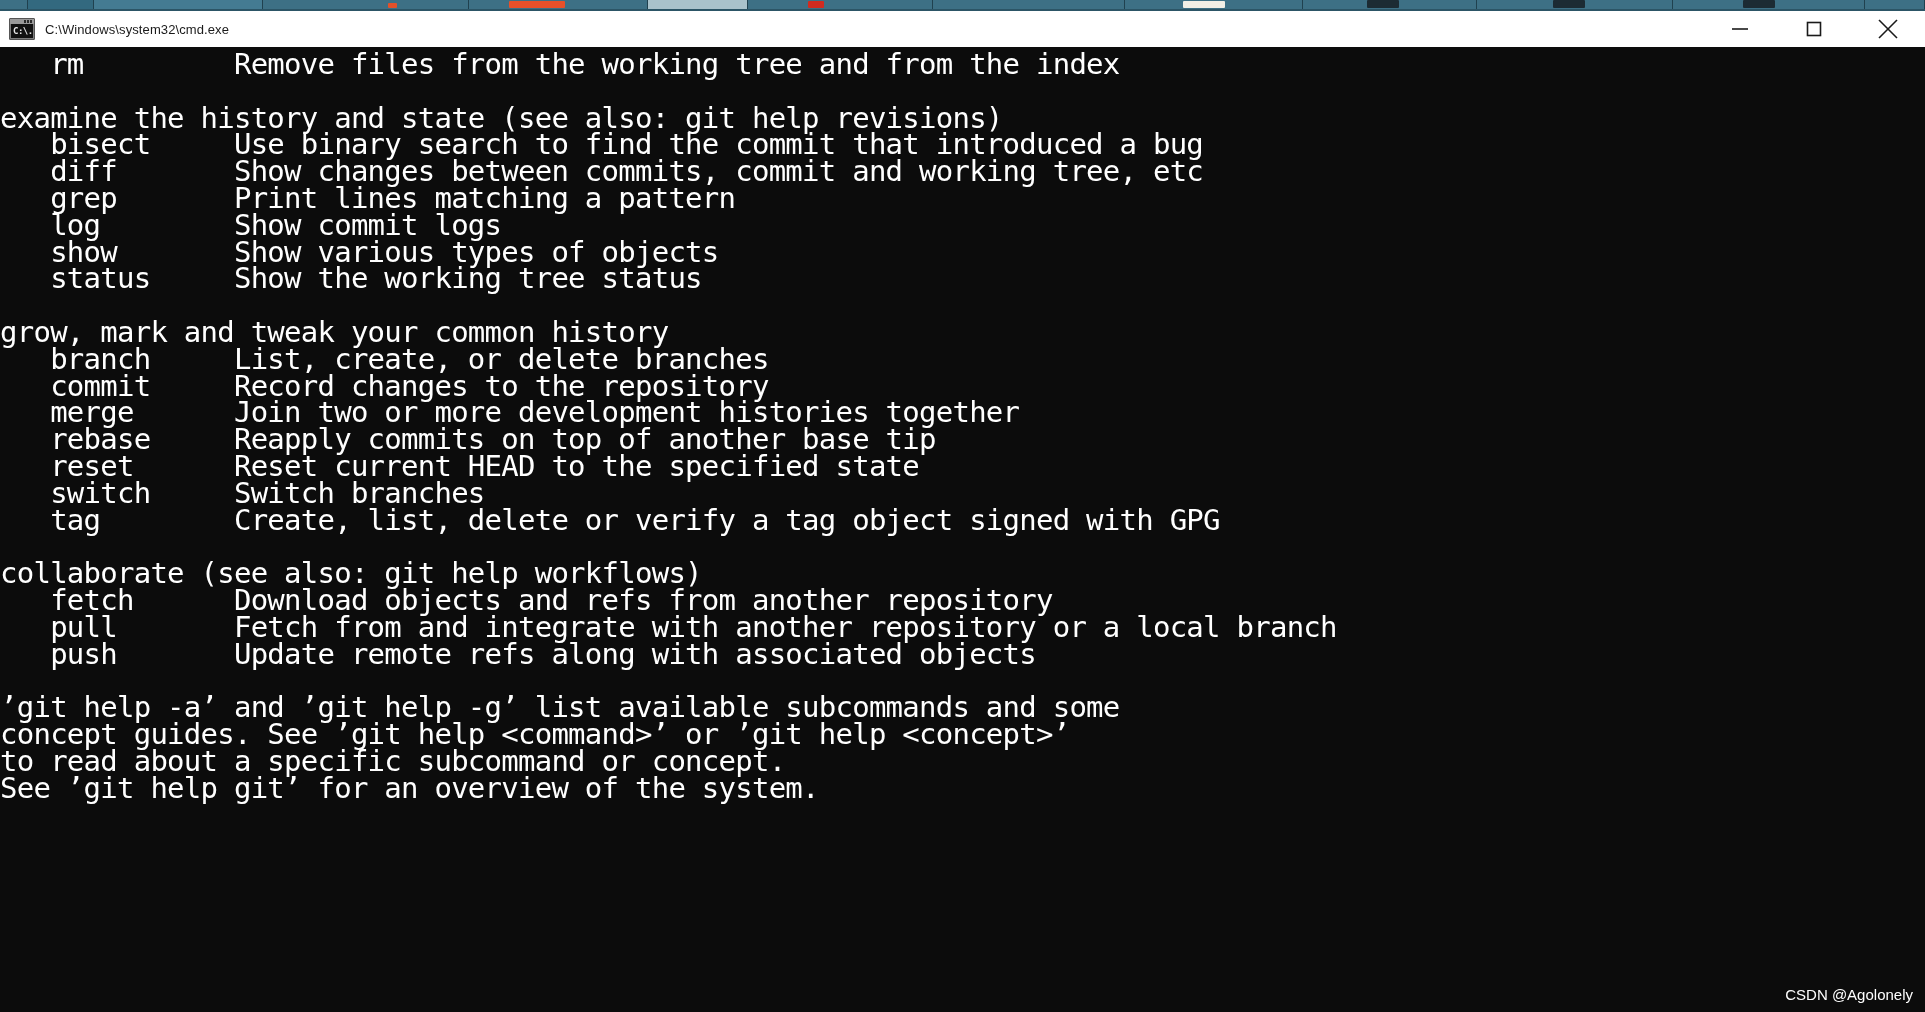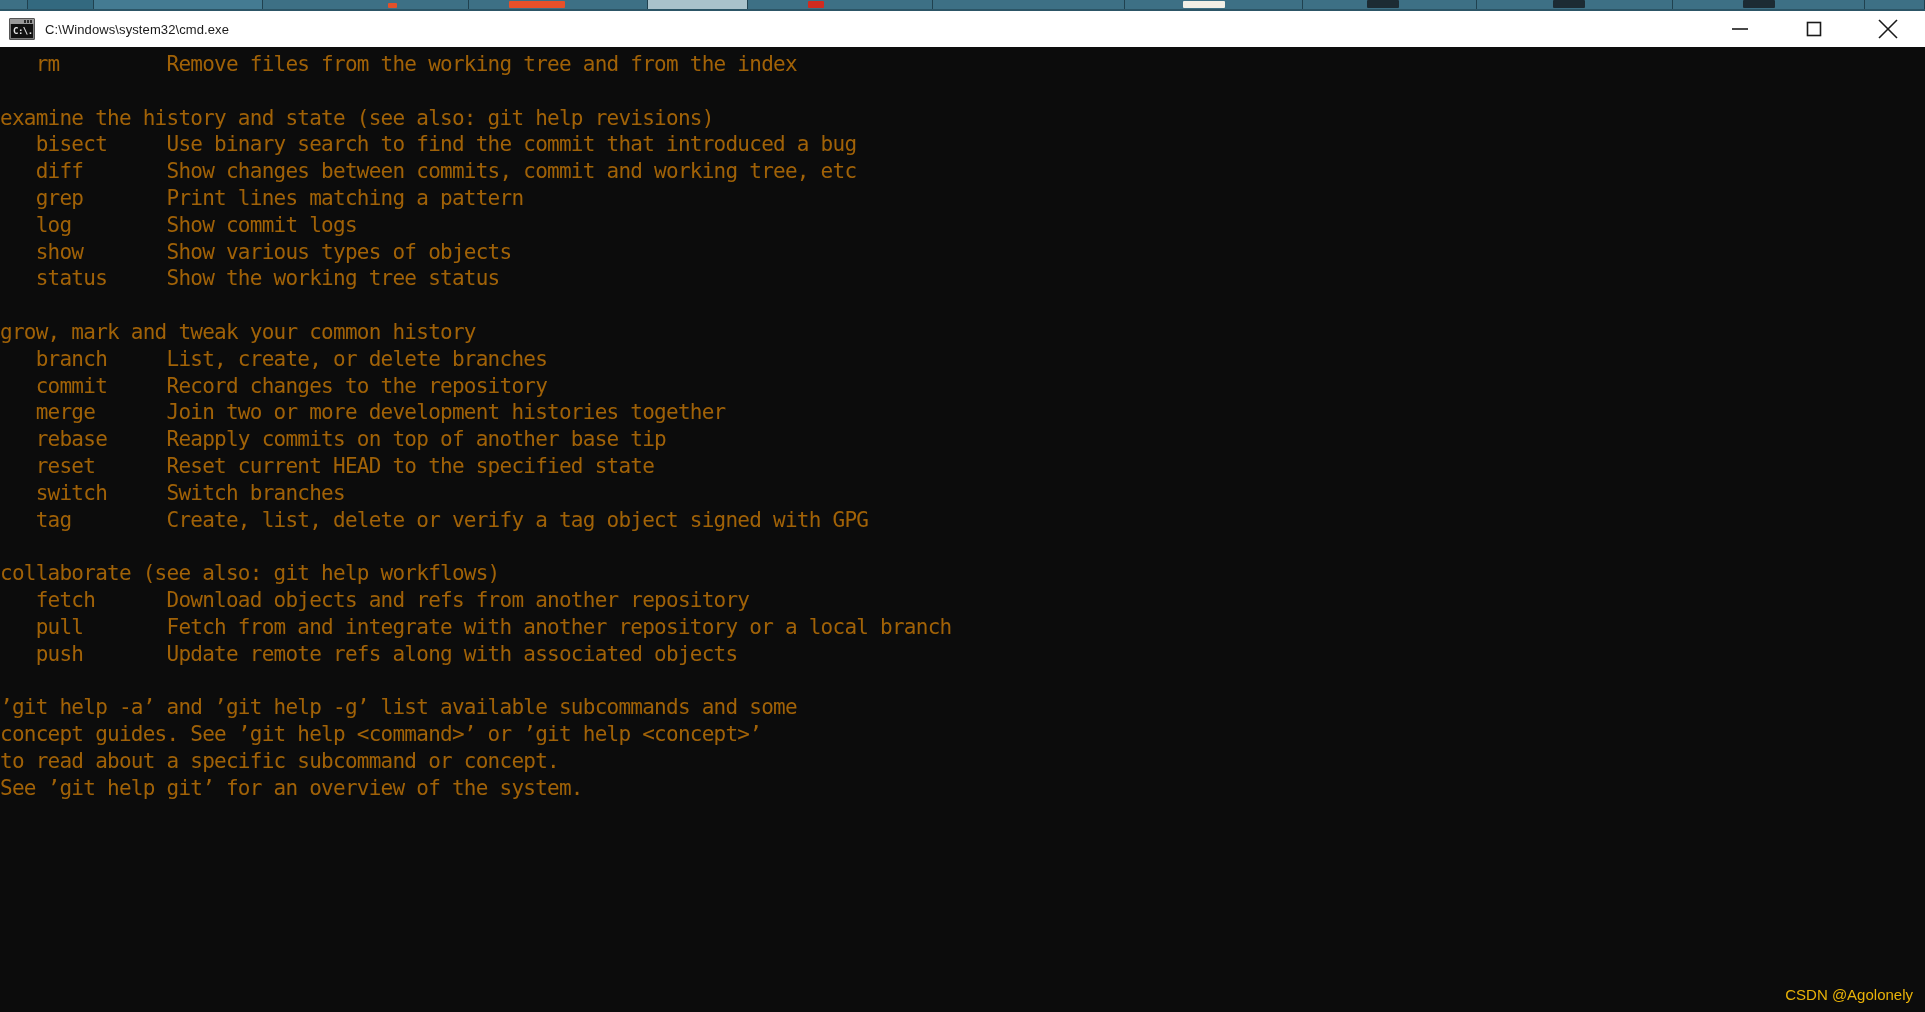--- a/index.html
+++ b/index.html
@@ -139,34 +139,34 @@
     background: #0c0c0c;
     overflow: hidden;
   }
   #console-text {
     position: absolute;
     left: 0;
     top: 4px;
     margin: 0;
     padding: 0;
     font-family: "DejaVu Sans Mono", "Liberation Mono", monospace;
-    font-size: 21px;
+    font-size: 29px;
     line-height: 26.8px;
-    color: #a16207;
+    color: #ffffff;
     white-space: pre;
     letter-spacing: -0.75px;
     text-rendering: optimizeSpeed;
   }
   #watermark {
     position: absolute;
     right: 12px;
     bottom: 9px;
     font-family: "Liberation Sans", sans-serif;
     font-size: 15px;
-    color: #eab308;
+    color: #ffffff;
     white-space: nowrap;
     user-select: none;
   }
 </style>
 </head>
 <body>
 
 <div id="taskbar-strip">
   <div class="taskbar-seg" style="width: 28px; background: rgb(61, 112, 133);"></div>
     <div class="taskbar-seg" style="width: 66px; background: rgb(51, 105, 127);"></div>

